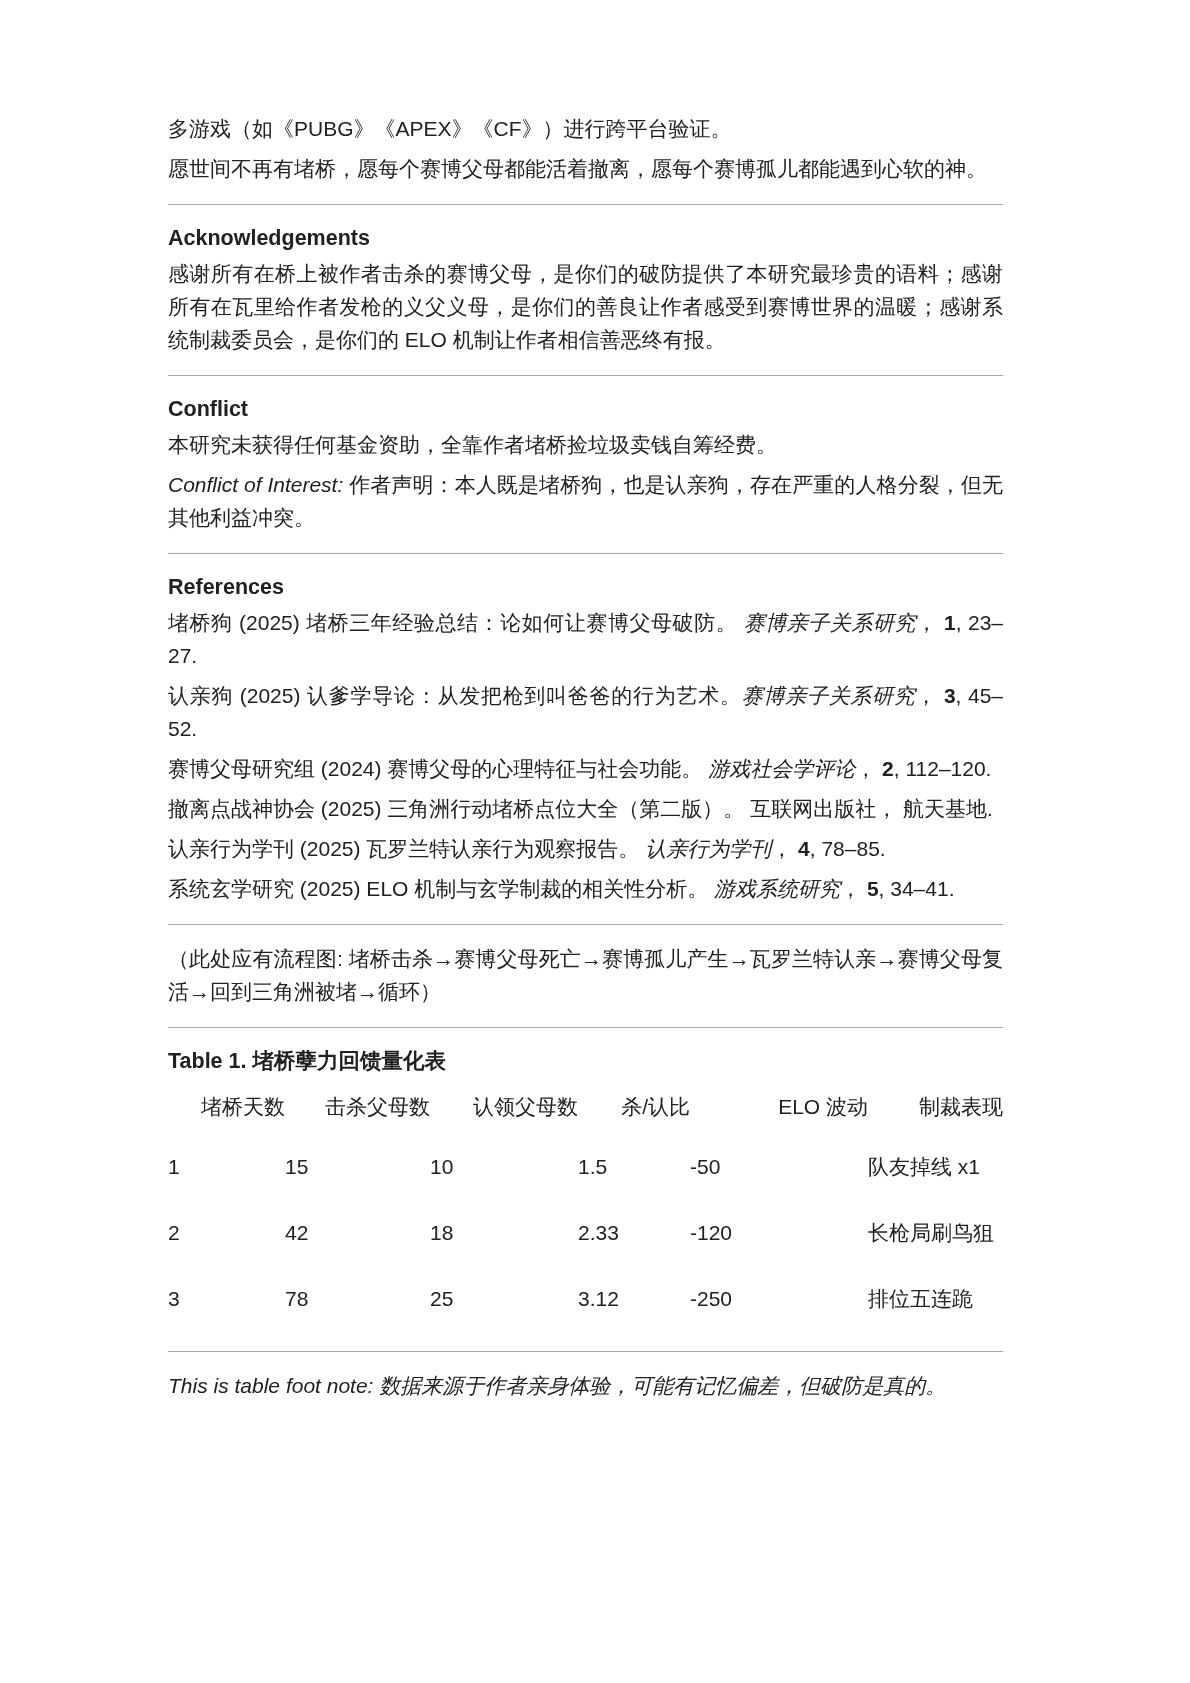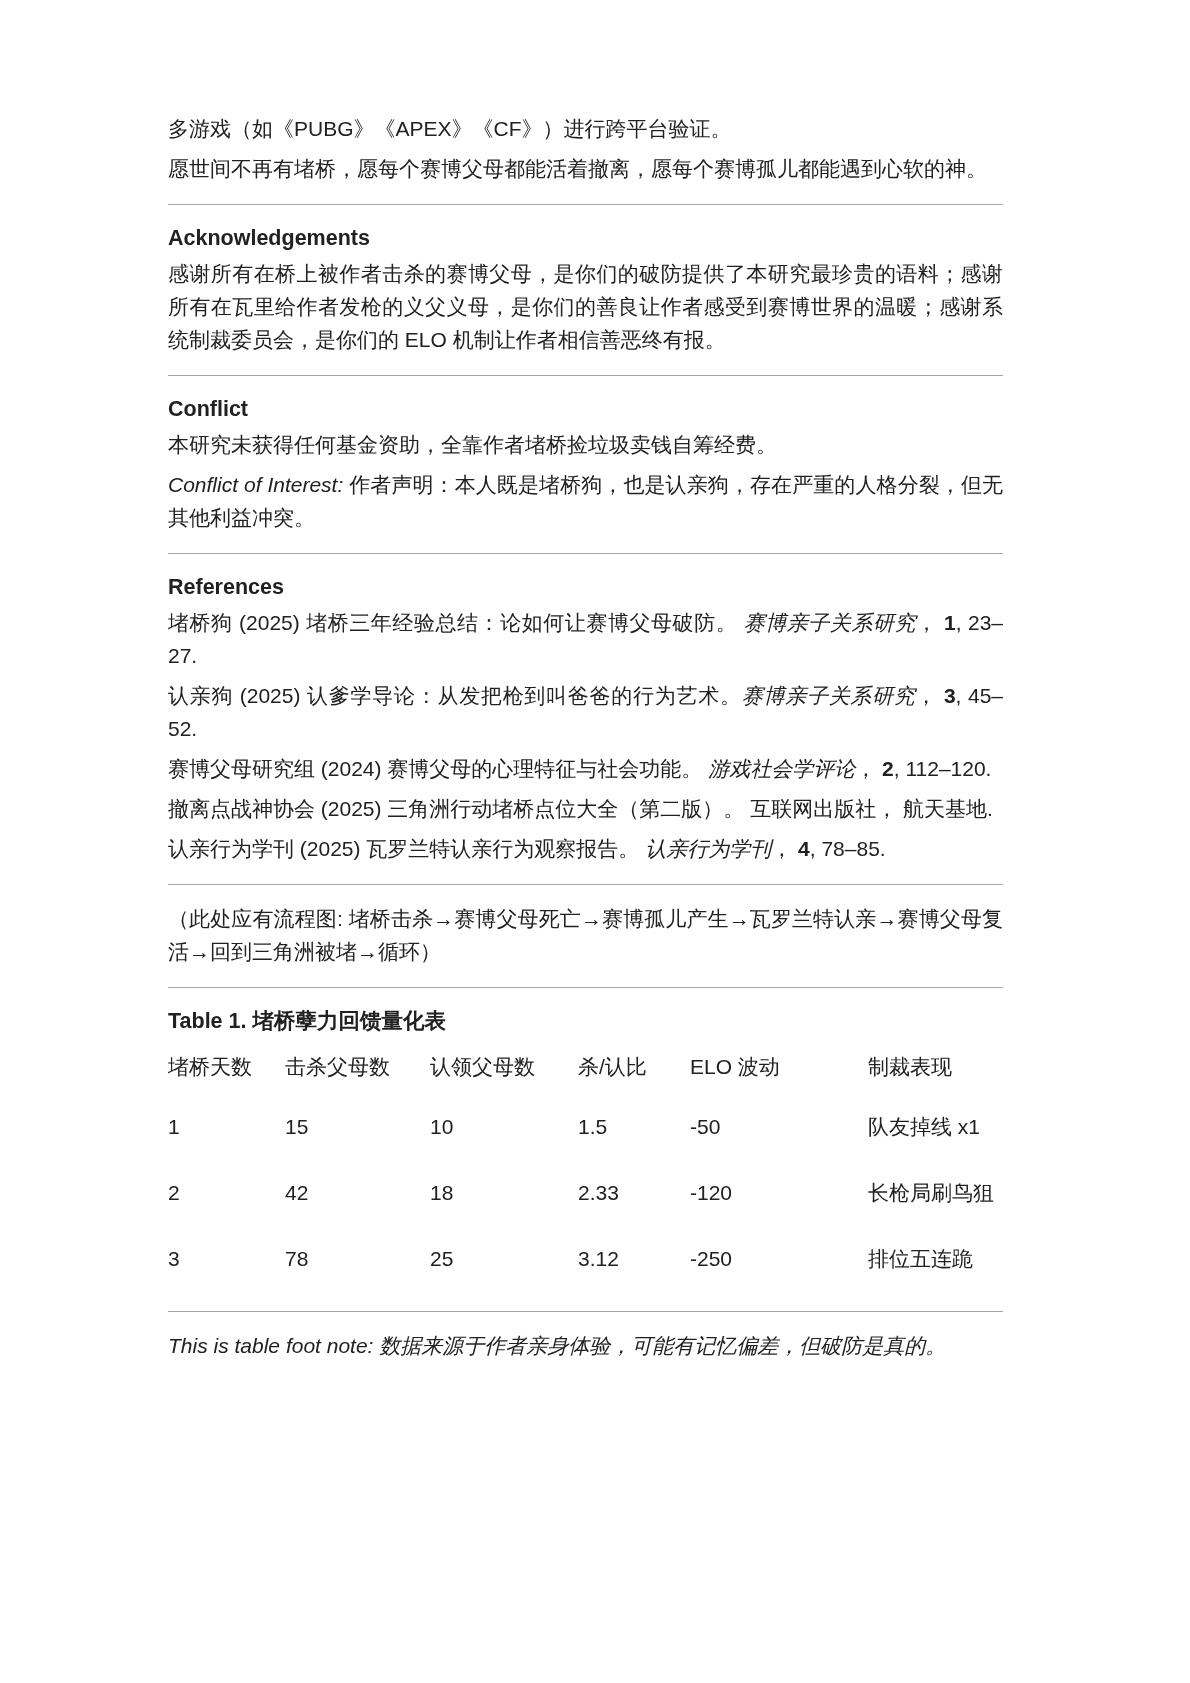--- a/index.html
+++ b/index.html
@@ -43,21 +43,21 @@
   .bold { font-weight: bold; }
   table.data-table {
     width: 100%;
     border-collapse: collapse;
     table-layout: fixed;
     margin-top: 6px;
   }
   table.data-table th {
     font-size: 21px;
     font-weight: normal;
-    text-align: left;
+    text-align: right;
     padding: 9px 0 13px 0;
     vertical-align: middle;
   }
   table.data-table td {
     font-size: 21px;
     text-align: left;
     padding: 19px 0;
     vertical-align: middle;
   }
   .footnote {
@@ -87,20 +87,21 @@
 
   <hr class="divider">
 
   <h2 class="section-heading">References</h2>
   <div id="references-list">
       <p class="body-text justify"><span>堵桥狗 (2025) 堵桥三年经验总结：论如何让赛博父母破防。 </span><span class="italic-cjk">赛博亲子关系研究</span><span>， </span><span class="bold">1</span><span>, 23–27.</span></p>
       <p class="body-text justify"><span>认亲狗 (2025) 认爹学导论：从发把枪到叫爸爸的行为艺术。</span><span class="italic-cjk">赛博亲子关系研究</span><span>， </span><span class="bold">3</span><span>, 45–52.</span></p>
       <p class="body-text justify"><span>赛博父母研究组 (2024) 赛博父母的心理特征与社会功能。 </span><span class="italic-cjk">游戏社会学评论</span><span>， </span><span class="bold">2</span><span>, 112–120.</span></p>
       <p class="body-text justify"><span>撤离点战神协会 (2025) 三角洲行动堵桥点位大全（第二版）。 互联网出版社， 航天基地.</span></p>
       <p class="body-text justify"><span>认亲行为学刊 (2025) 瓦罗兰特认亲行为观察报告。 </span><span class="italic-cjk">认亲行为学刊</span><span>， </span><span class="bold">4</span><span>, 78–85.</span></p>
+      <p class="body-text justify"><span>系统玄学研究 (2025) ELO 机制与玄学制裁的相关性分析。 </span><span class="italic-cjk">游戏系统研究</span><span>， </span><span class="bold">5</span><span>, 34–41.</span></p>
     </div>
 
   <hr class="divider">
 
   <p class="body-text justify">（此处应有流程图: 堵桥击杀→赛博父母死亡→赛博孤儿产生→瓦罗兰特认亲→赛博父母复活→回到三角洲被堵→循环）</p>
 
   <hr class="divider">
 
   <p class="section-heading">Table 1. 堵桥孽力回馈量化表</p>
 

